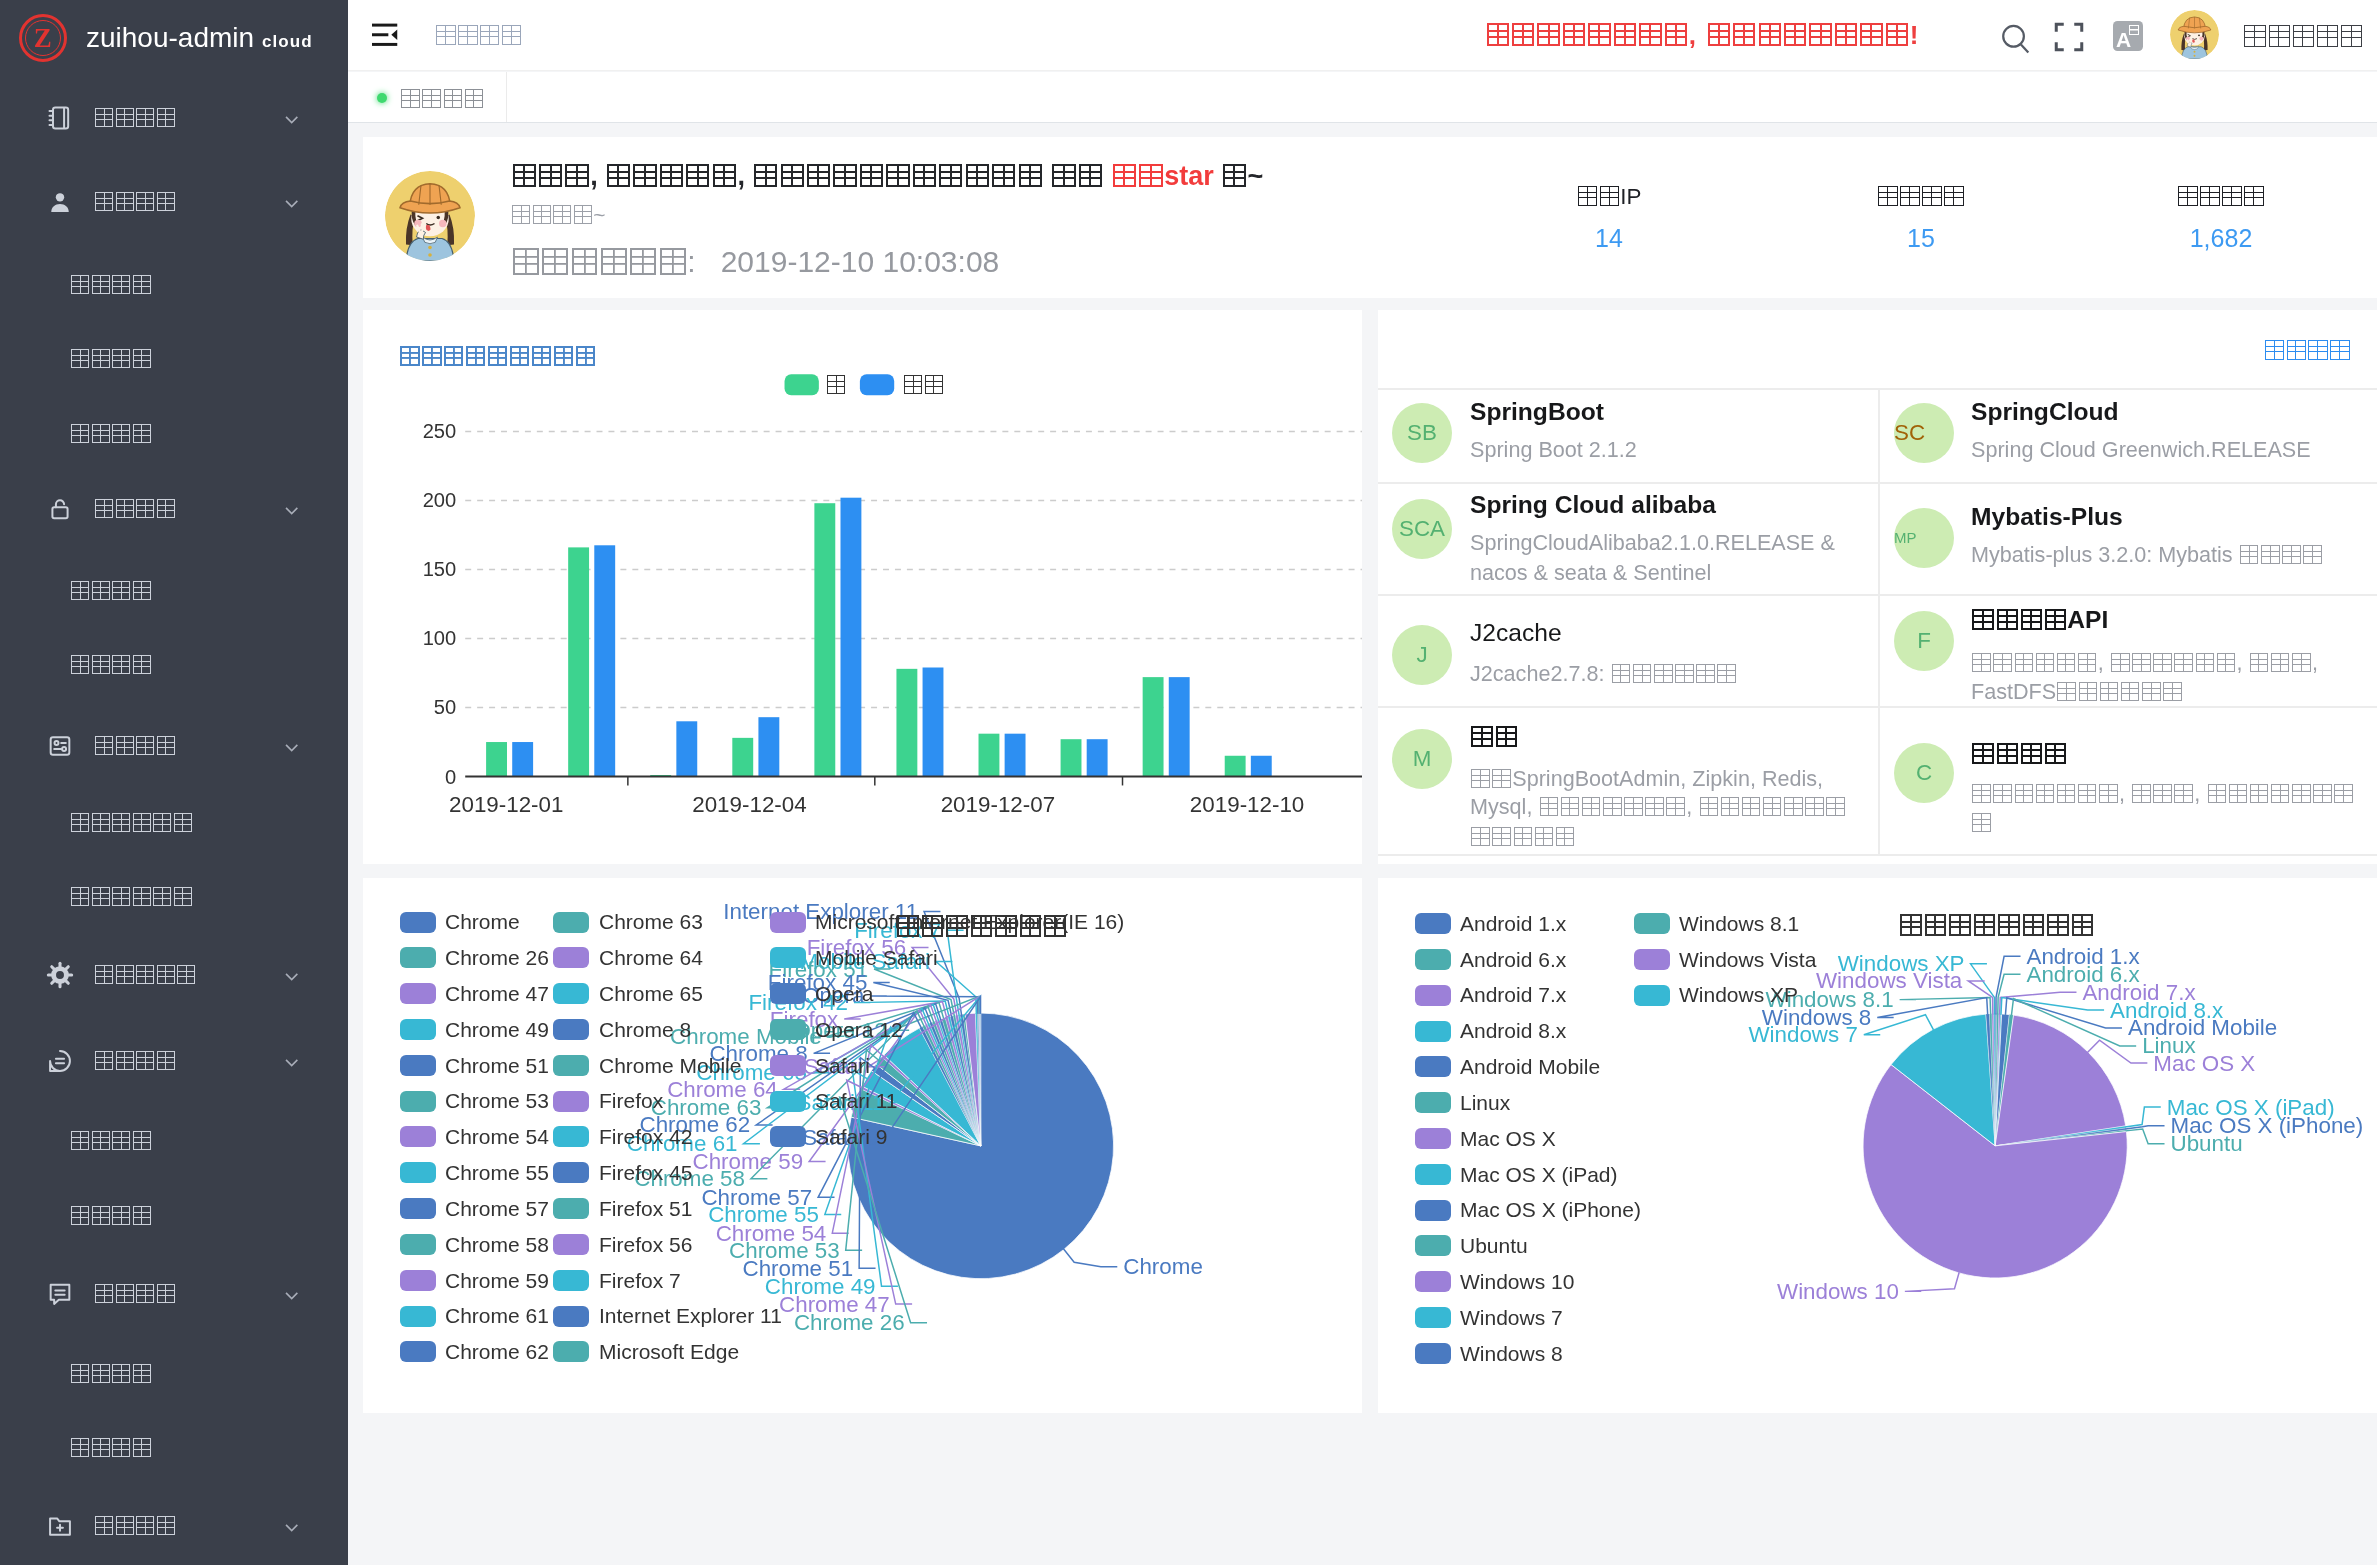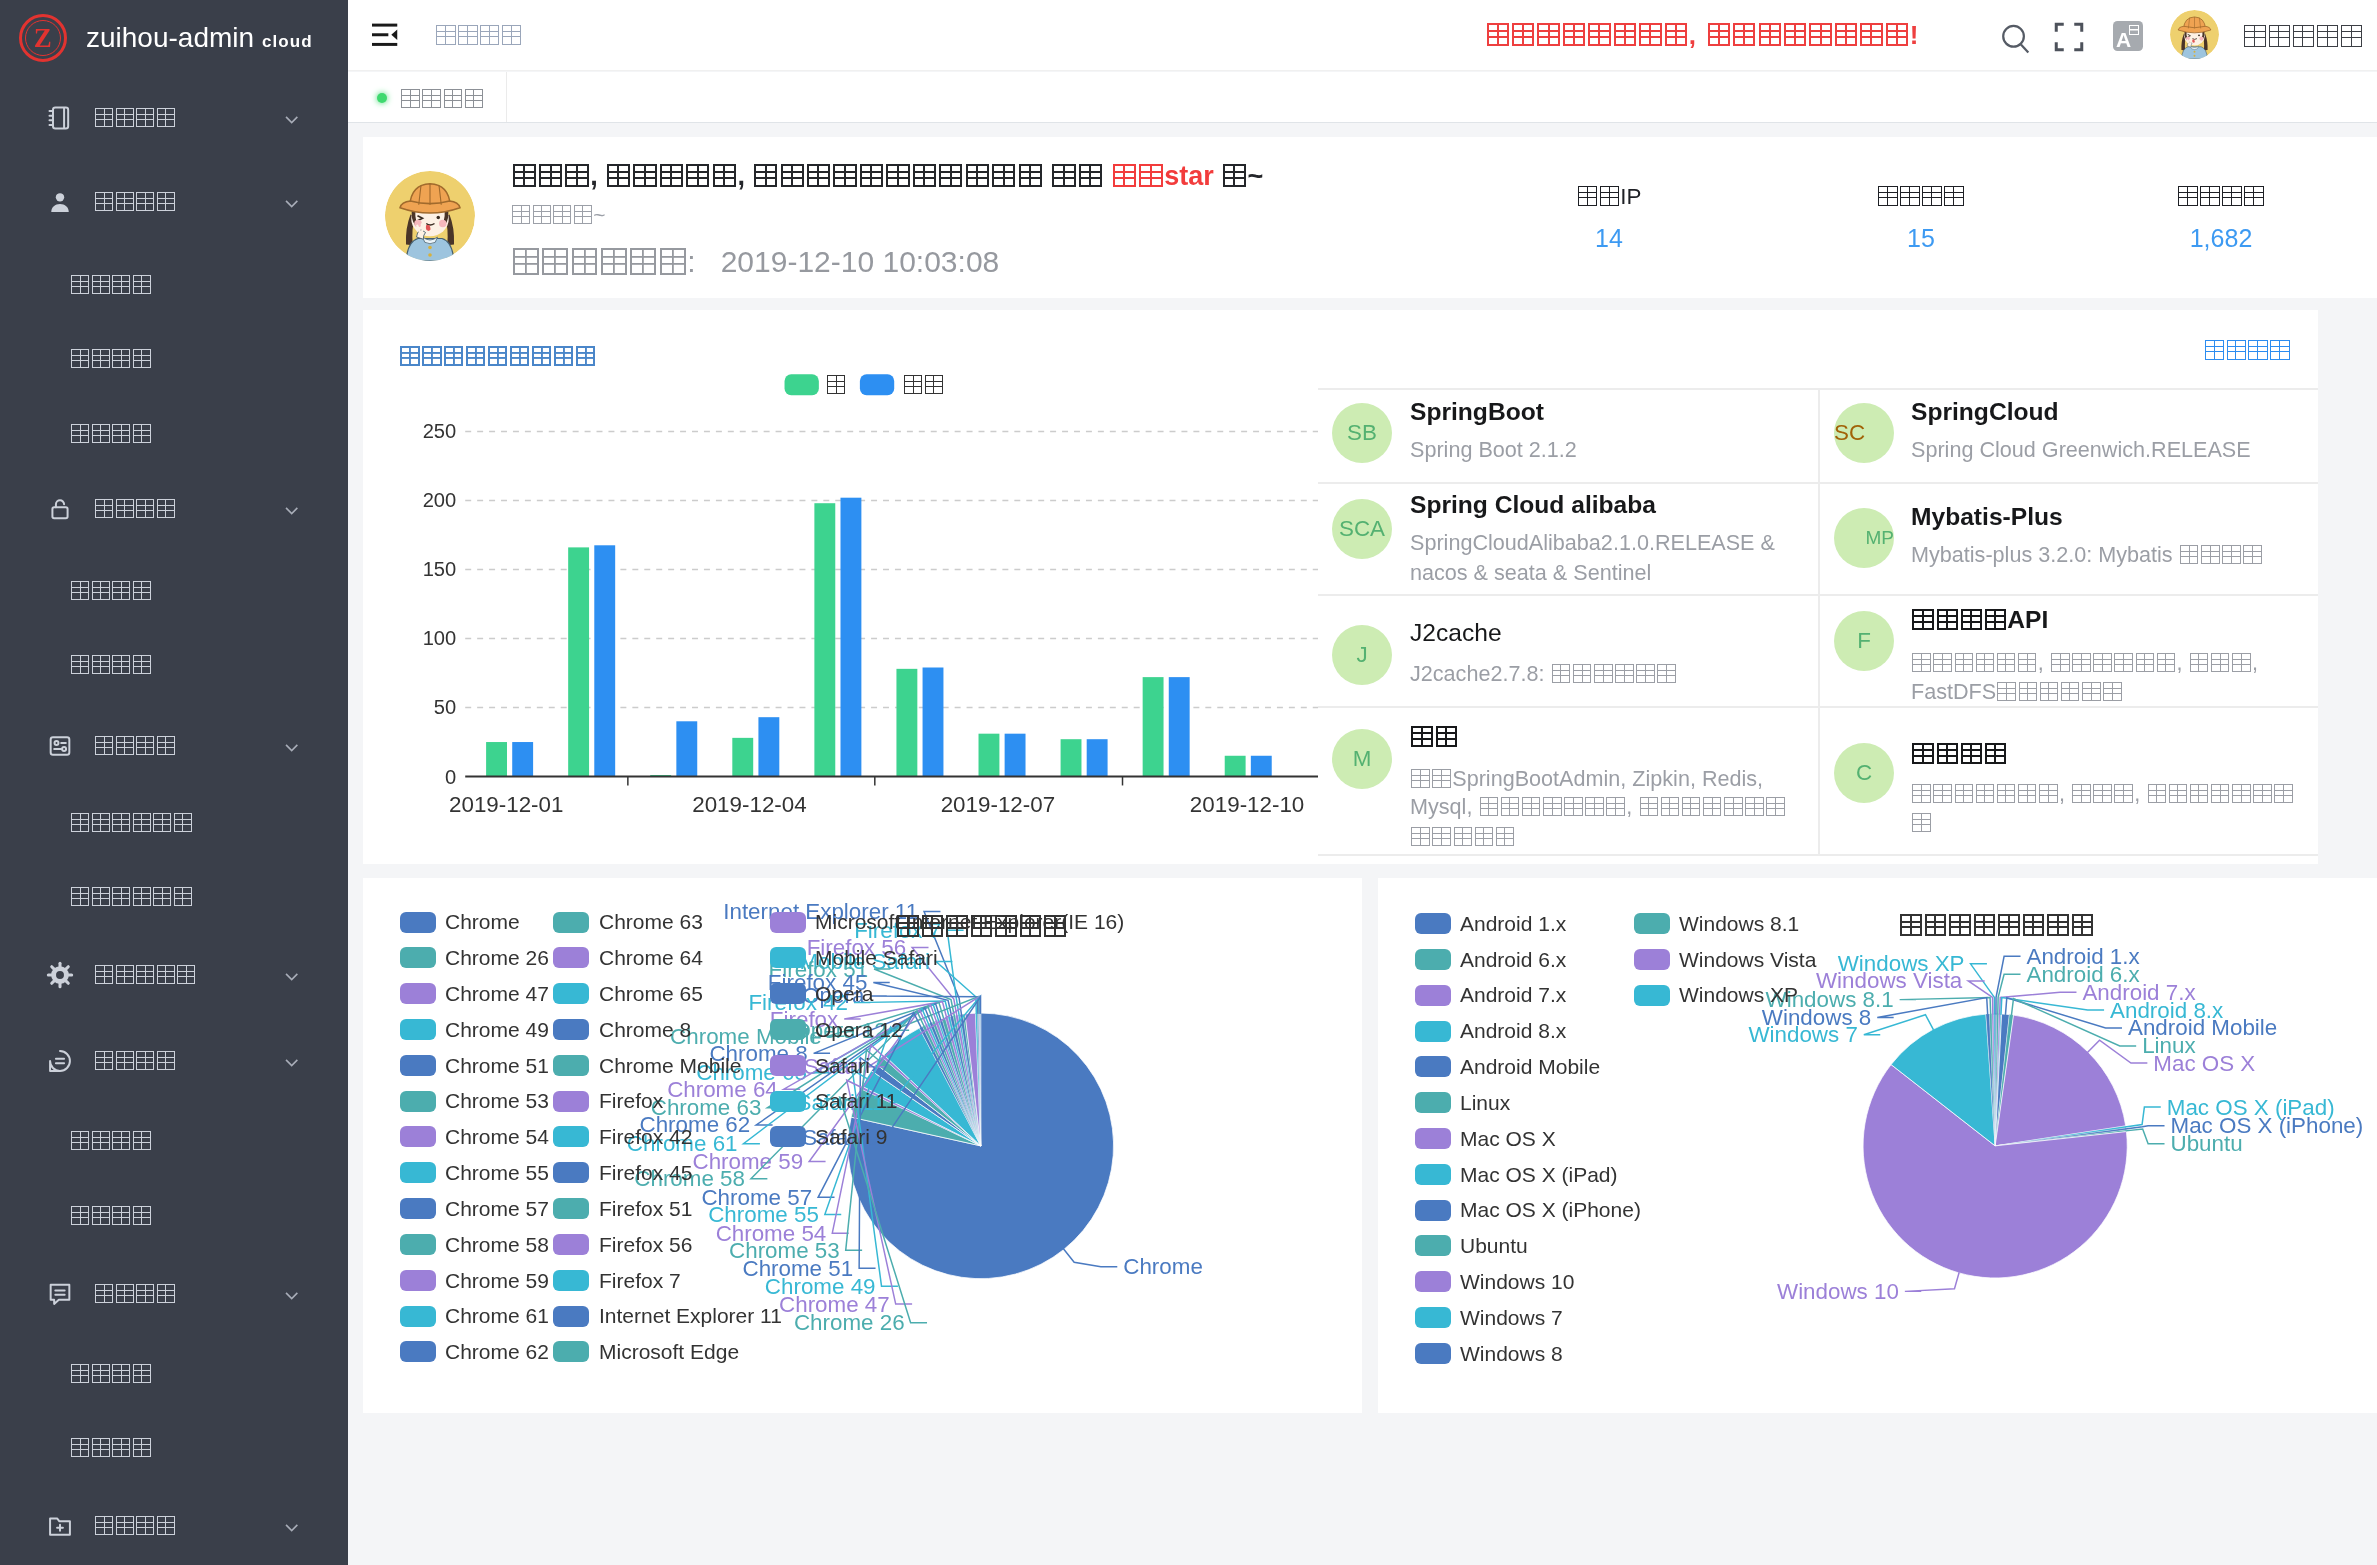--- a/index.html
+++ b/index.html
@@ -300,39 +300,39 @@
       <text x="851" y="673.0" text-anchor="middle" font-size="30" fill="#333">2019-12-07</text>
       <text x="1185" y="673.0" text-anchor="middle" font-size="30" fill="#333">2019-12-10</text>
       <rect x="565" y="86" width="46" height="28" rx="9" fill="#3dd38f"></rect>
       <rect x="666" y="86" width="46" height="28" rx="9" fill="#2d8ff2"></rect>
     </svg>
   <div class="abs bb" style="left:36px;top:34px;font-size:22.4px;font-weight:bold;color:#4a86c9"><i class="q"></i><i class="q"></i><i class="q"></i><i class="q"></i><i class="q"></i><i class="q"></i><i class="q"></i><i class="q"></i><i class="q"></i></div>
   <div class="abs" style="left:463px;top:63px;font-size:21px;color:#333"><i class="q"></i></div>
   <div class="abs" style="left:540px;top:63px;font-size:21px;color:#333"><i class="q"></i><i class="q"></i></div>
 </div>
 
-<div class="card" style="left:1318px;top:310px;width:1000px;height:554px">
+<div class="card" style="left:1378px;top:310px;width:1000px;height:554px">
   <div class="abs" style="right:27px;top:28px;font-size:22.4px;color:#2b8cf0"><i class="q"></i><i class="q"></i><i class="q"></i><i class="q"></i></div>
   <div class="abs" style="left:0;top:78px;width:1000px;height:1.5px;background:#ececec"></div>
   <div class="abs" style="left:0;top:172px;width:1000px;height:1.5px;background:#ececec"></div>
   <div class="abs" style="left:0;top:284px;width:1000px;height:1.5px;background:#ececec"></div>
   <div class="abs" style="left:0;top:396px;width:1000px;height:1.5px;background:#ececec"></div>
   <div class="abs" style="left:0;top:544px;width:1000px;height:1.5px;background:#ececec"></div>
   <div class="abs" style="left:500px;top:78px;width:1.5px;height:466px;background:#ececec"></div>
   <div class="abs" style="left:14px;top:93px;width:60px;height:60px;border-radius:50%;background:#cdecb3;color:#54b171;font-size:22.4px;text-align:center;line-height:60px">SB</div>
 <div class="abs bb" style="left:92px;top:88px;font-size:24.6px;font-weight:bold;color:#17181a">SpringBoot</div>
 <div class="abs" style="left:92px;top:127px;font-size:21.6px;color:#9b9ea5">Spring Boot 2.1.2</div>
 <div class="abs" style="left:516px;top:93px;width:60px;height:60px;border-radius:50%;background:#cdecb3;color:#a16207;font-size:22.4px;text-align:left;line-height:60px">SC</div>
 <div class="abs bb" style="left:593px;top:88px;font-size:24.6px;font-weight:bold;color:#17181a">SpringCloud</div>
 <div class="abs" style="left:593px;top:127px;font-size:21.6px;color:#9b9ea5">Spring Cloud Greenwich.RELEASE</div>
 <div class="abs" style="left:14px;top:189px;width:60px;height:60px;border-radius:50%;background:#cdecb3;color:#54b171;font-size:22.4px;text-align:center;line-height:60px">SCA</div>
 <div class="abs bb" style="left:92px;top:181px;font-size:24.6px;font-weight:bold;color:#17181a">Spring Cloud alibaba</div>
 <div class="abs" style="left:92px;top:220px;font-size:21.6px;color:#9b9ea5">SpringCloudAlibaba2.1.0.RELEASE &amp;</div>
 <div class="abs" style="left:92px;top:250px;font-size:21.6px;color:#9b9ea5">nacos &amp; seata &amp; Sentinel</div>
-<div class="abs" style="left:516px;top:198px;width:60px;height:60px;border-radius:50%;background:#cdecb3;color:#54b171;font-size:19px;text-align:right;line-height:60px">MP</div>
+<div class="abs" style="left:516px;top:198px;width:60px;height:60px;border-radius:50%;background:#cdecb3;color:#54b171;font-size:15px;text-align:left;line-height:60px">MP</div>
 <div class="abs bb" style="left:593px;top:193px;font-size:24.6px;font-weight:bold;color:#17181a">Mybatis-Plus</div>
 <div class="abs" style="left:593px;top:232px;font-size:21.6px;color:#9b9ea5">Mybatis-plus 3.2.0:  Mybatis <i class="q"></i><i class="q"></i><i class="q"></i><i class="q"></i></div>
 <div class="abs" style="left:14px;top:315px;width:60px;height:60px;border-radius:50%;background:#cdecb3;color:#54b171;font-size:22.4px;text-align:center;line-height:60px">J</div>
 <div class="abs bb" style="left:92px;top:309px;font-size:24.6px;font-weight:normal;color:#17181a">J2cache</div>
 <div class="abs" style="left:92px;top:351px;font-size:21.6px;color:#9b9ea5">J2cache2.7.8: <i class="q"></i><i class="q"></i><i class="q"></i><i class="q"></i><i class="q"></i><i class="q"></i></div>
 <div class="abs" style="left:516px;top:301px;width:60px;height:60px;border-radius:50%;background:#cdecb3;color:#54b171;font-size:22.4px;text-align:center;line-height:60px">F</div>
 <div class="abs bb" style="left:593px;top:296px;font-size:24.6px;font-weight:bold;color:#17181a"><i class="q"></i><i class="q"></i><i class="q"></i><i class="q"></i>API</div>
 <div class="abs" style="left:593px;top:340px;font-size:21.6px;color:#9b9ea5"><i class="q"></i><i class="q"></i><i class="q"></i><i class="q"></i><i class="q"></i><i class="q"></i>, <i class="q"></i><i class="q"></i><i class="q"></i><i class="q"></i><i class="q"></i><i class="q"></i>, <i class="q"></i><i class="q"></i><i class="q"></i>, </div>
 <div class="abs" style="left:593px;top:369px;font-size:21.6px;color:#9b9ea5">FastDFS<i class="q"></i><i class="q"></i><i class="q"></i><i class="q"></i><i class="q"></i><i class="q"></i></div>
 <div class="abs" style="left:14px;top:419px;width:60px;height:60px;border-radius:50%;background:#cdecb3;color:#54b171;font-size:22.4px;text-align:center;line-height:60px">M</div>

